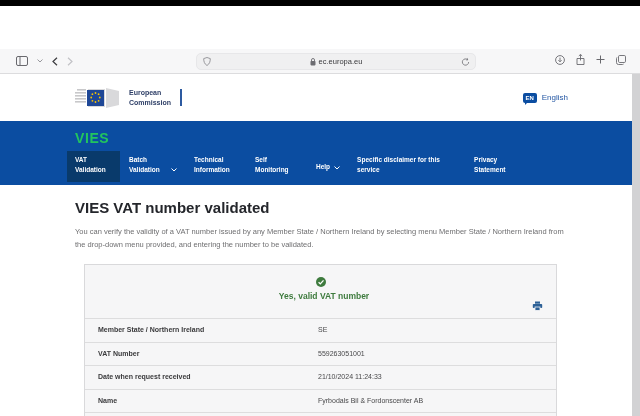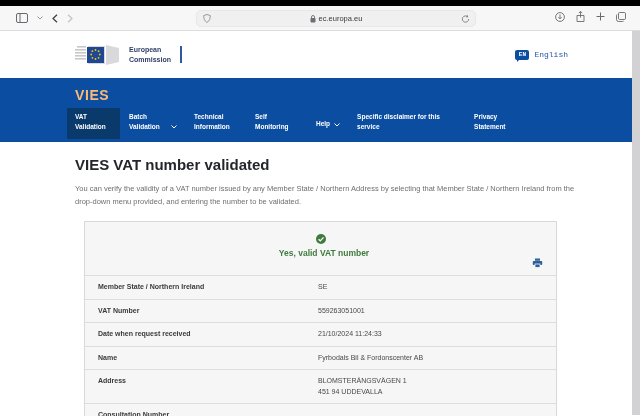--- a/index.html
+++ b/index.html
@@ -2,49 +2,49 @@
 <html style="--banner-blue: #0b4da1; --active-nav: #093a6b; --status-green: #3e7b3e; --link-blue: #2457a4;"><head>
 <meta charset="utf-8">
 <style>
   html,body{margin:0;padding:0;background:#000;}
   .screen{position:relative;width:640px;height:416px;background:#fff;overflow:hidden;
           font-family:"Liberation Sans",sans-serif;-webkit-font-smoothing:antialiased;}
   
   .menubar{height:6px;background:#000;}
   
   .toolbar{position:relative;height:25px;background:#f7f7f8;border-bottom:1px solid #dcdcde;
-           display:flex;align-items:center;box-sizing:border-box;padding:0 16px;}
+           display:flex;align-items:center;box-sizing:border-box;padding:0 16px;margin-top:43px;}
   .tb-left{display:flex;align-items:center;gap:9px;}
   .tb-icon{display:inline-flex;align-items:center;justify-content:center;color:#69696e;}
   .tb-icon svg{display:block;}
   .urlfield{position:absolute;left:196px;top:4px;width:280px;height:17px;background:#f0f0f1;
             border:1px solid #e7e7e9;border-radius:5px;display:flex;align-items:center;
             justify-content:center;font-size:7.5px;color:#39393c;gap:3px;box-sizing:border-box;}
   .urlfield .shield{position:absolute;left:6px;top:3px;color:#8f8f94;}
   .urlfield .reload{position:absolute;right:5px;top:3px;color:#7a7a7f;font-size:9px;line-height:10px;}
   .tb-right{position:absolute;right:14px;top:5px;display:flex;align-items:center;gap:11px;}
   
   .window-body{position:relative;height:384px;background:#fff;}
   .right-strip{position:absolute;right:0;top:0;width:8px;height:100%;background:#d2d2d4;z-index:9;}
   
   .site-header{height:47px;display:flex;align-items:center;justify-content:space-between;
                padding:0 72px 0 75px;background:#fff;}
   .logo{display:flex;align-items:center;gap:6px;}
   .logo-text{font-size:7px;line-height:1.35;color:#2d3e66;font-weight:bold;}
   .logo-bar{width:2px;height:17px;background:#2d5aa0;margin-left:3px;}
-  .lang{display:flex;align-items:center;gap:5px;font-family:Liberation Mono, monospace;}
+  .lang{display:flex;align-items:center;gap:5px;}
   .lang-badge{position:relative;width:14px;height:10px;background:var(--banner-blue,#0b4da1);
               border-radius:2px;color:#fff;font-size:6px;font-weight:bold;display:flex;
               align-items:center;justify-content:center;}
   .lang-badge:after{content:"";position:absolute;left:2px;bottom:-2px;border:2px solid transparent;
               border-top-color:var(--banner-blue,#0b4da1);border-left-color:var(--banner-blue,#0b4da1);}
   .lang-label{font-size:8px;color:var(--link-blue,#2457a4);}
   
   .banner{height:64px;background:var(--banner-blue,#0b4da1);padding-left:75px;box-sizing:border-box;}
-  .banner-title{color:#fdba74;font-size:14px;font-weight:bold;letter-spacing:.6px;padding-top:9px;}
+  .banner-title{color:#22c55e;font-size:14px;font-weight:bold;letter-spacing:.6px;padding-top:9px;}
   .nav{display:flex;align-items:stretch;margin-top:5px;height:31px;}
   .nav-item{display:flex;align-items:flex-start;gap:4px;color:#fff;font-size:6.5px;font-weight:bold;
             line-height:1.5;margin-right:17px;padding-top:4px;cursor:pointer;}
   .nav-item.active{background:var(--active-nav,#093a6b);padding:4px 9px 0 8px;margin-left:-8px;margin-right:9px;}
   .nav-item .chev{align-self:center;margin-top:2px;}
   .w-vat{width:36px;} .w-batch{width:38px;} .w-tech{width:44px;} .w-self{width:44px;}
   .w-disc{width:100px;} .w-priv{width:36px;}
   .nav-help{align-items:center;padding-top:0;}
   
   .main{padding:6px 65px 0 75px;}
@@ -212,21 +212,21 @@
           <span>Specific disclaimer for this service</span>
         </div>
         <div class="nav-item w-priv">
           <span>Privacy Statement</span>
         </div>
       </div>
     </div>
 
     <div class="main">
       <div class="page-title">VIES VAT number validated</div>
-      <p class="page-desc">You can verify the validity of a VAT number issued by any Member State / Northern Address by selecting that Member State / Northern Ireland from the drop-down menu provided, and entering the number to be validated.</p>
+      <p class="page-desc">You can verify the validity of a VAT number issued by any Member State / Northern Ireland by selecting menu Member State / Northern Ireland from the drop-down menu provided, and entering the number to be validated.</p>
 
       <div class="card">
         <div class="card-header">
           <span>
             <svg width="10" height="10" viewBox="0 0 10 10">
                 <circle cx="5" cy="5" r="5" fill="#3e7b3e"></circle>
                 <polyline points="2.6,5.2 4.3,6.9 7.5,3.4" fill="none" stroke="#fff" stroke-width="1.3"></polyline>
               </svg>
           </span>
           <span class="status-text">Yes, valid VAT number</span>

